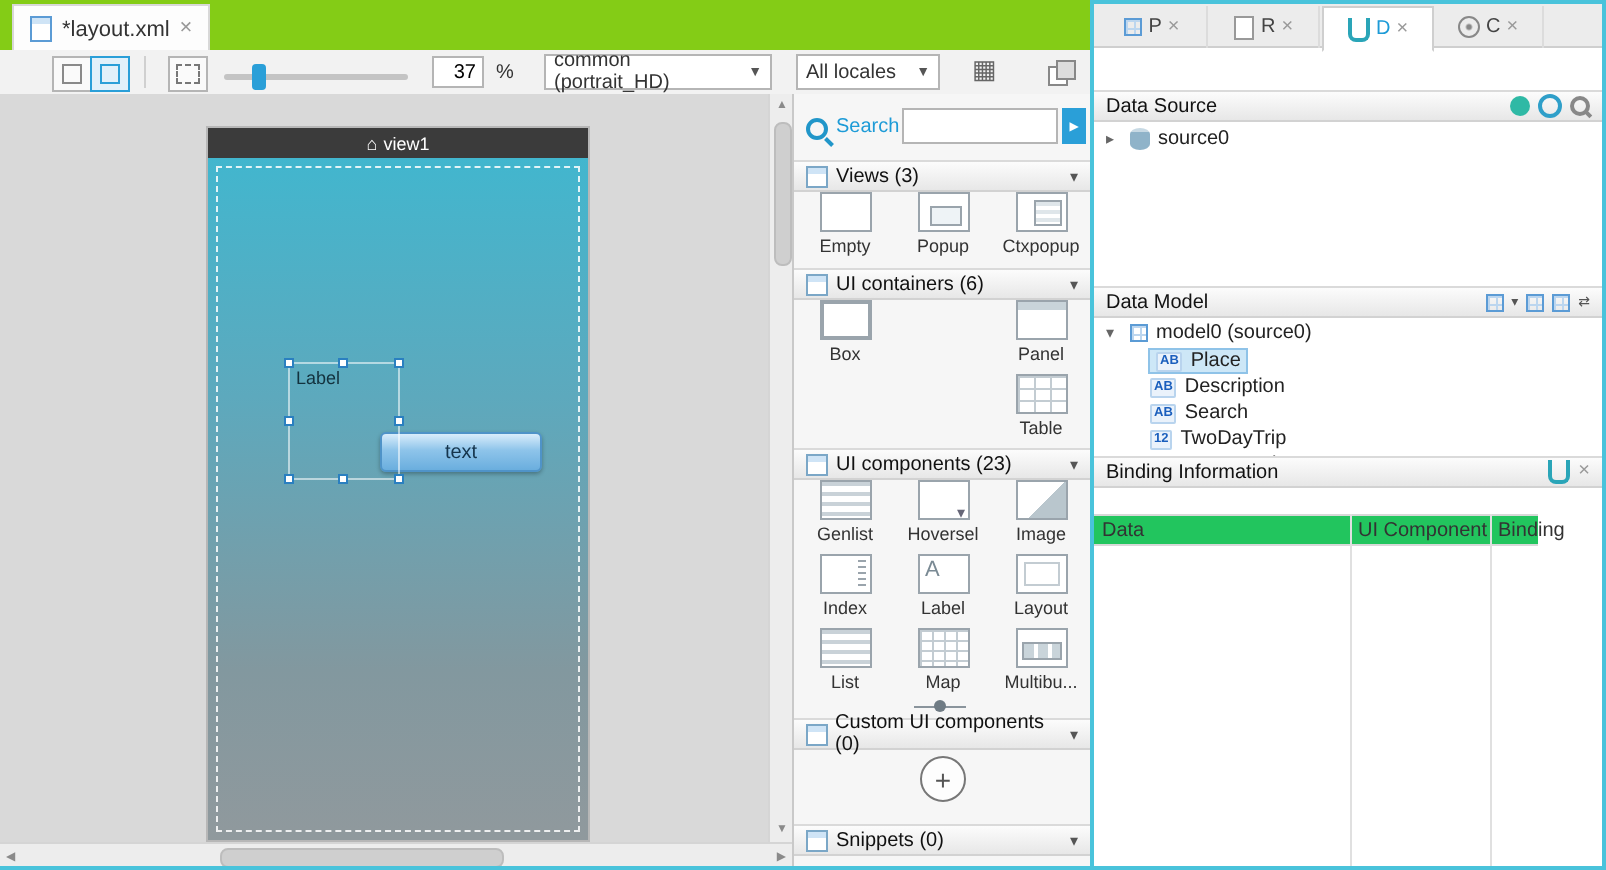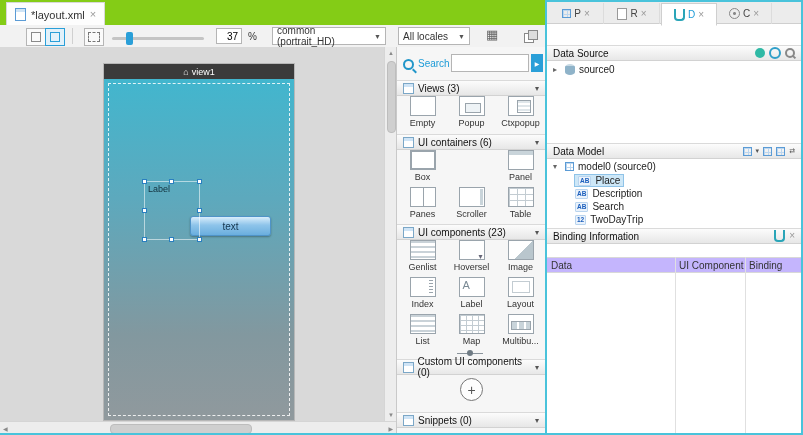--- a/index.html
+++ b/index.html
@@ -120,21 +120,21 @@
   .ic-find::after{content:"";position:absolute;left:5px;top:6px;width:4px;height:2px;background:#888;transform:rotate(45deg)}
   .ic-dmv{font-size:7px;color:#555}
   .tree-row{position:absolute;display:flex;align-items:center;gap:4px;font-size:10px;color:#222}
   .tw{font-size:8px;color:#666;width:8px}
   .db-icon{width:10px;height:11px;background:#8fb3c9;border-radius:5px/3px;
     background-image:linear-gradient(rgba(255,255,255,.5) 2px,transparent 2px)}
   .field-row{position:absolute;left:28px;display:flex;align-items:center;gap:4px;font-size:10px;color:#222;height:13px}
   .type-badge{font-size:6.5px;font-weight:bold;color:#1b5fbd;background:#eaf2fb;border:1px solid #b9d4ee;
     padding:0 1px;border-radius:1px;line-height:8px}
   .field-sel{background:#cde7f7;outline:1px solid #8fc3e8;padding:0 3px;display:flex;align-items:center;gap:4px}
-  .bi-table-head{position:absolute;left:0;top:255px;width:254px;height:16px;background:#c4b5fd;
+  .bi-table-head{position:absolute;left:0;top:255px;width:222px;height:16px;background:#22c55e;
     border-top:1px solid #d8d8d8;border-bottom:1px solid #d8d8d8;box-sizing:border-box;font-size:10px;color:#333}
   .bi-col{position:absolute;top:2px}
   .vline{position:absolute;width:1px;background:#e0e0e0}
   .bottom-accent{left:0;top:433px;width:545px;height:2px;background:#49c3db}
 </style>
 </head>
 <body>
 
 <div class="abs editor-tabbar">
   <div class="editor-tab">
@@ -245,28 +245,20 @@
     <span class="chev">▾</span>
   </div>
   <div class="pal-item" style="left:2px;top:103px">
     <div class="pal-icon i-box"></div>
     <div class="pal-label">Box</div>
   </div>
   <div class="pal-item" style="left:100px;top:103px">
     <div class="pal-icon i-top"></div>
     <div class="pal-label">Panel</div>
   </div>
-  <div class="pal-item" style="left:2px;top:140px">
-    <div class="pal-icon i-split"></div>
-    <div class="pal-label">Panes</div>
-  </div>
-  <div class="pal-item" style="left:51px;top:140px">
-    <div class="pal-icon i-scroll"></div>
-    <div class="pal-label">Scroller</div>
-  </div>
   <div class="pal-item" style="left:100px;top:140px">
     <div class="pal-icon i-grid"></div>
     <div class="pal-label">Table</div>
   </div>
 
   <div class="phdr" style="top:177px">
     <span class="sic"></span>
     <span>UI components (23)</span>
     <span class="chev">▾</span>
   </div>

